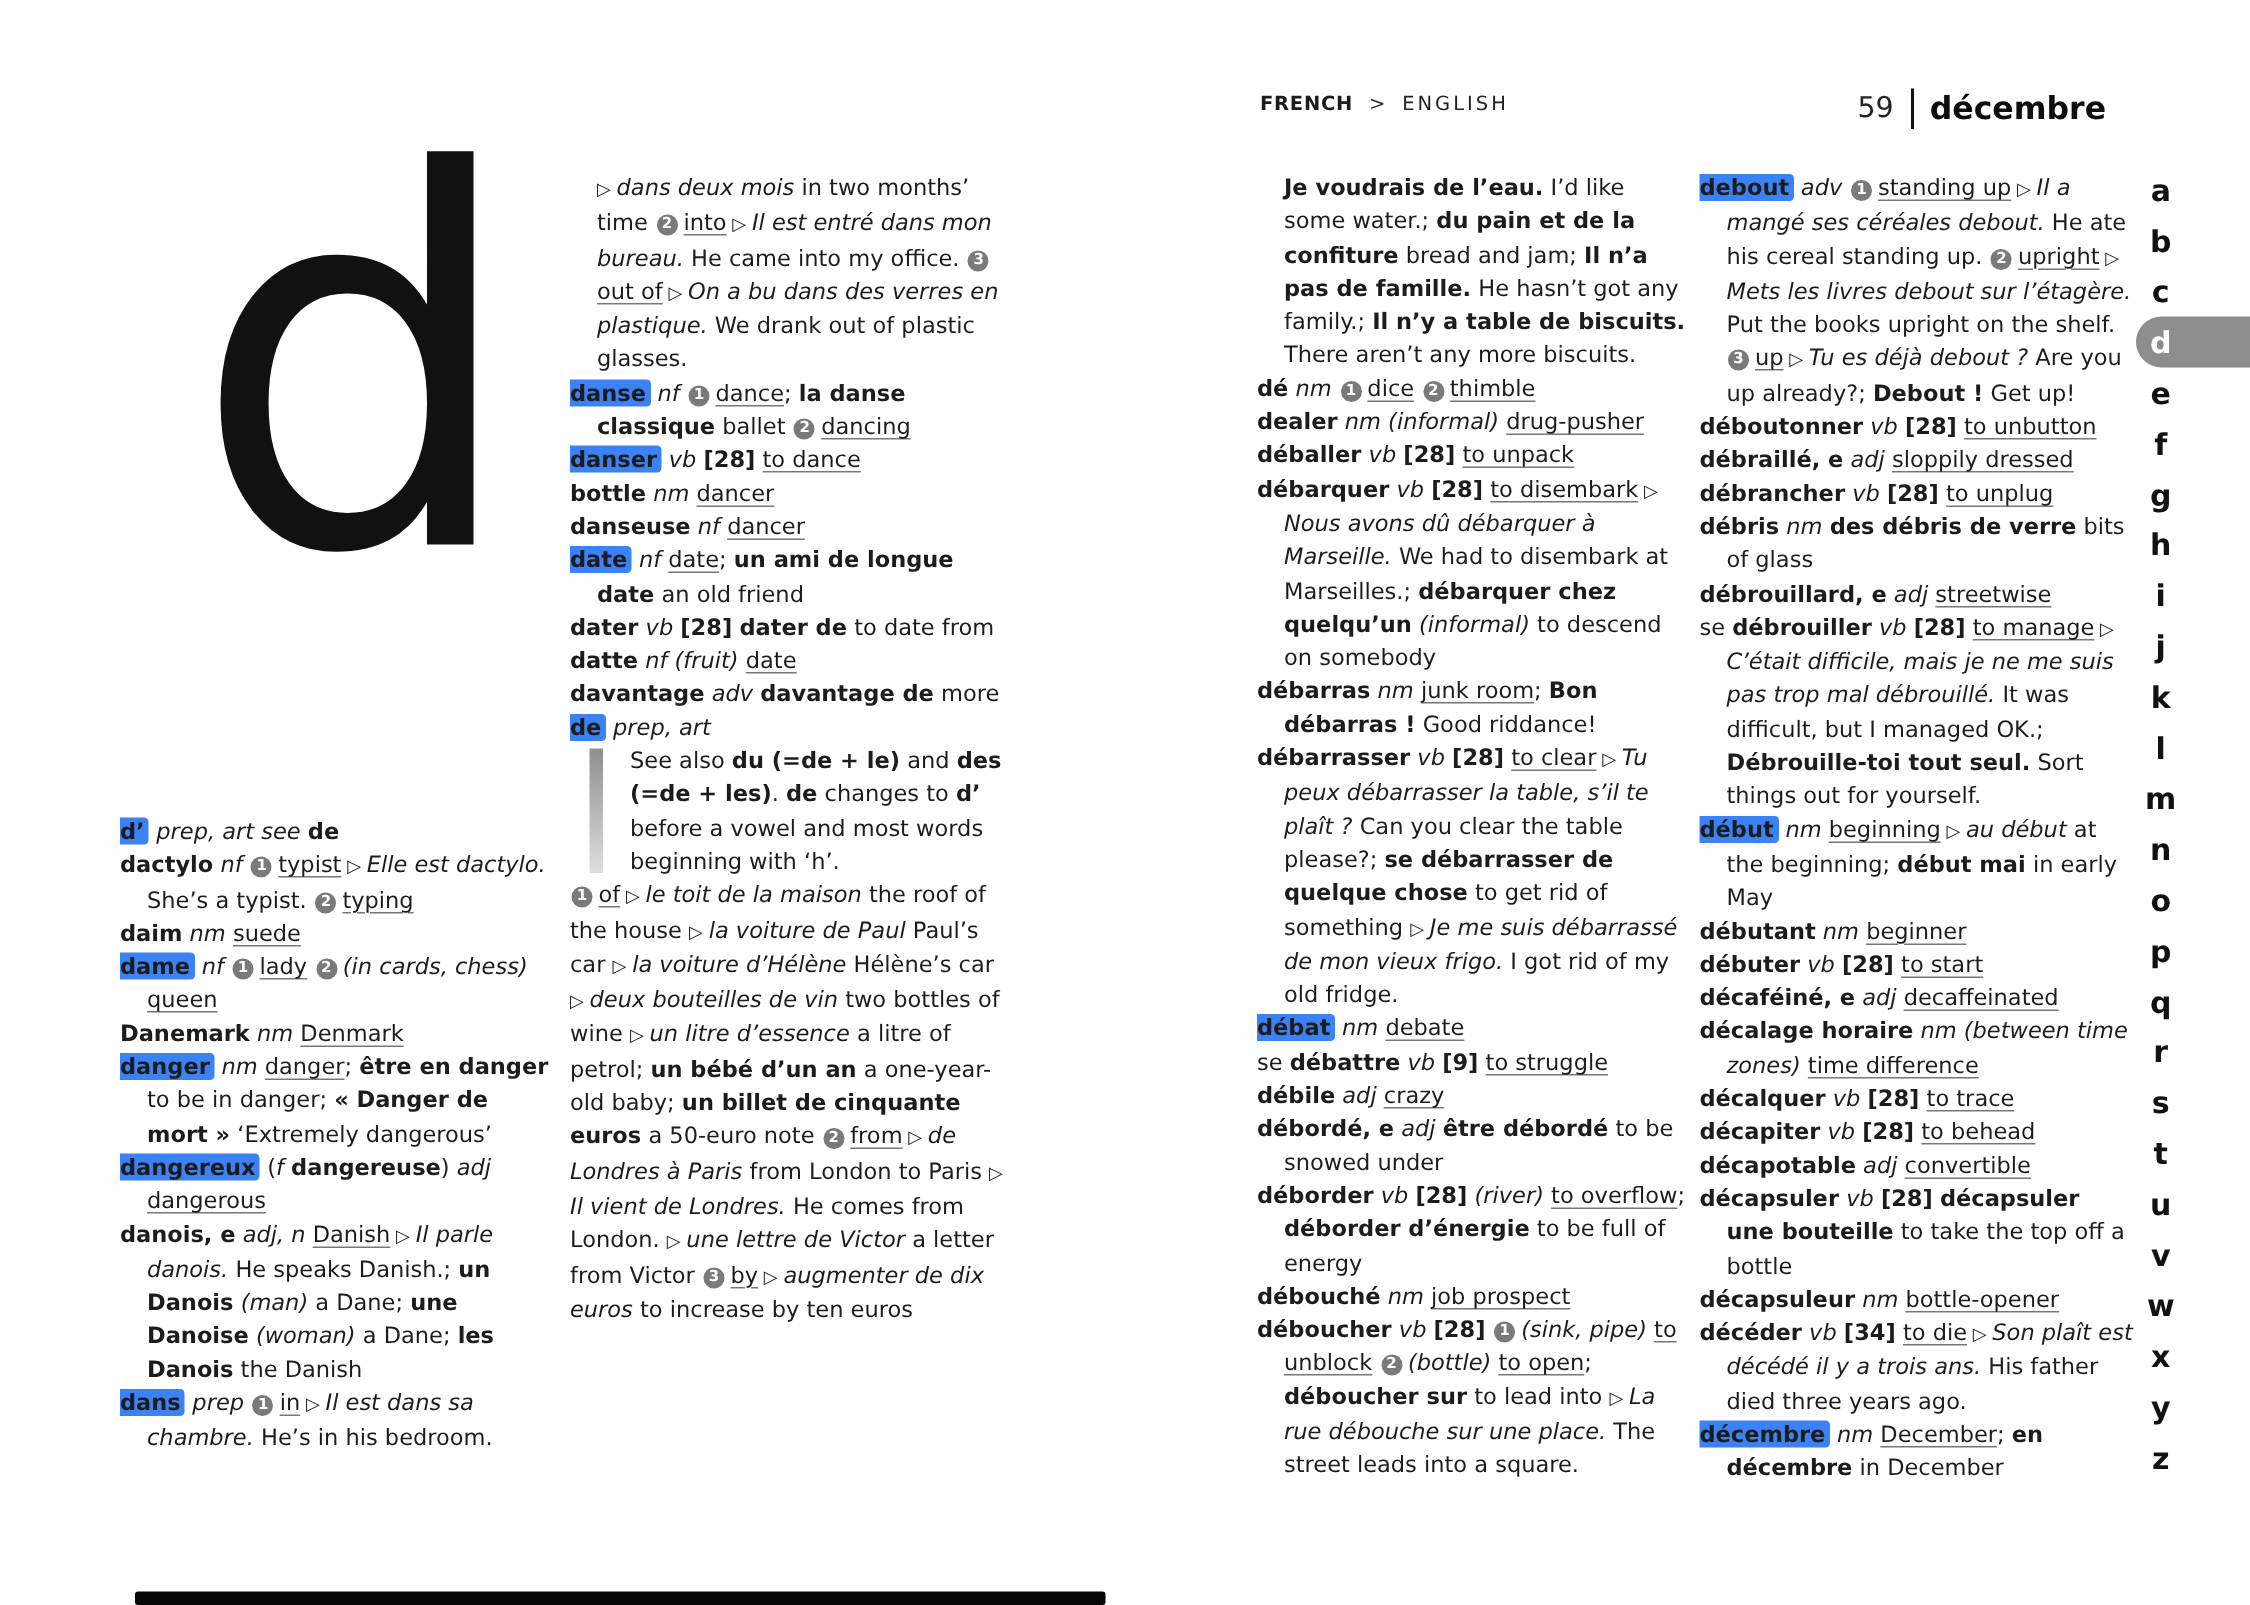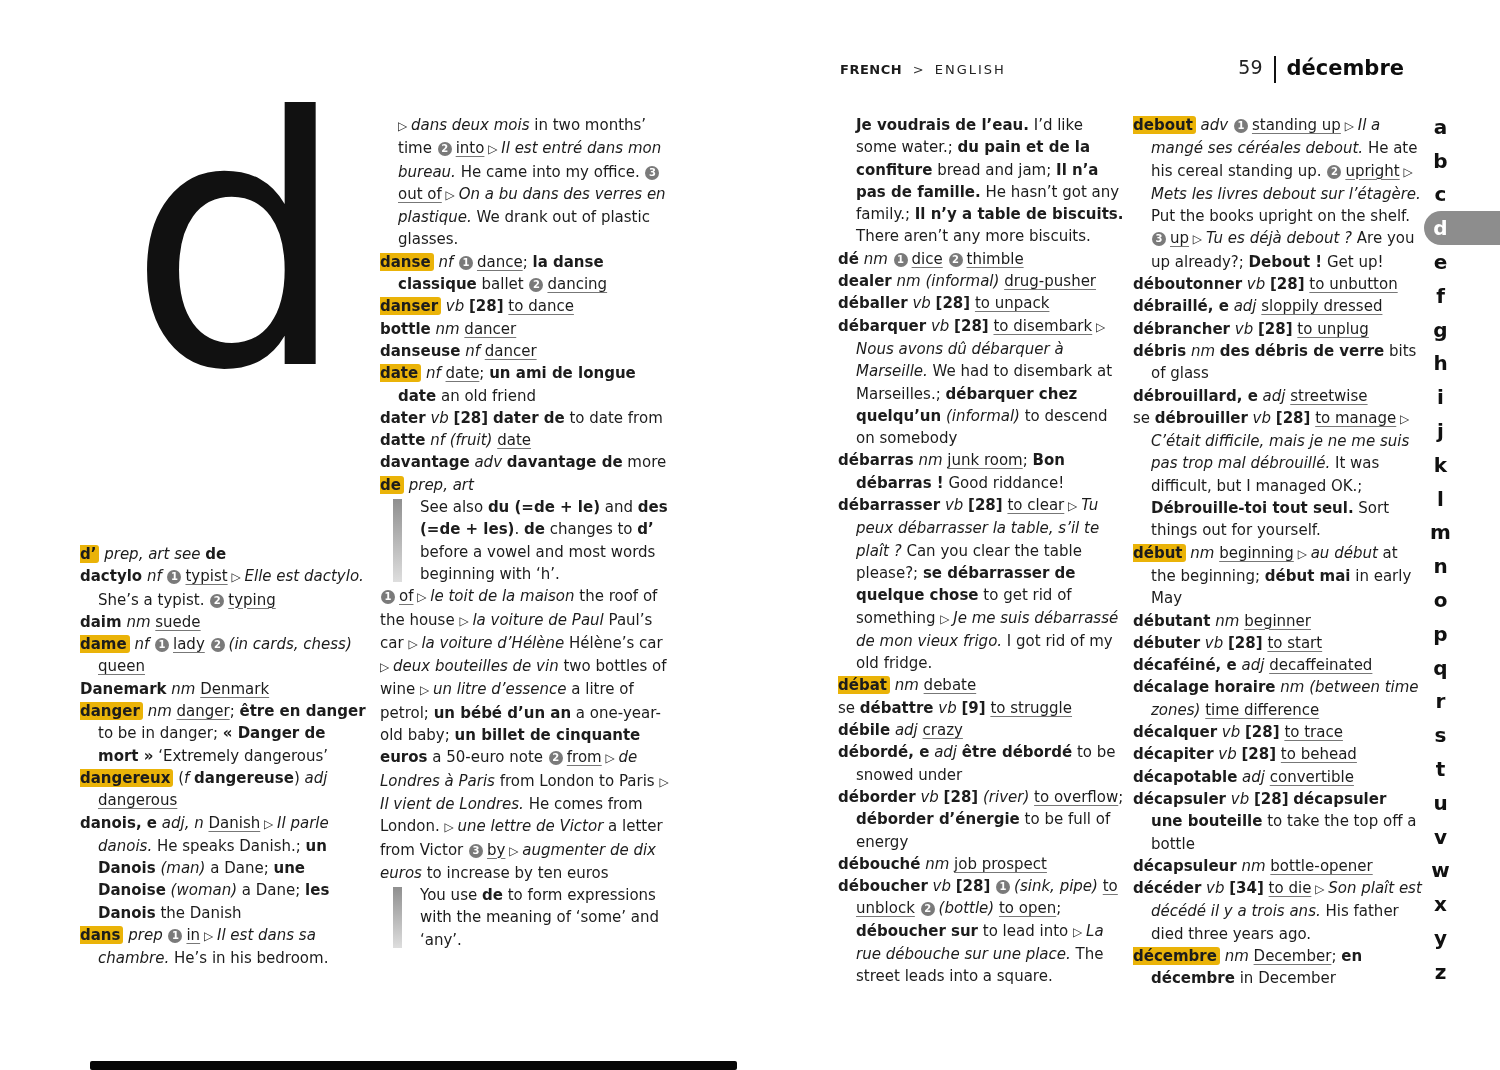--- a/index.html
+++ b/index.html
@@ -5,42 +5,42 @@
   html,body{margin:0;padding:0}
   body{
     width:1500px;height:1070px;background:#ffffff;position:relative;overflow:hidden;
     font-family:"DejaVu Sans",sans-serif;color:#1c1c1c;
   }
   
   .hdr-left{position:absolute;left:840px;top:62px;font-size:13px;letter-spacing:.5px}
   .hdr-left .fr{font-weight:bold}
   .hdr-left .gt{font-weight:normal;color:#333;margin:0 6px}
   .hdr-left .en{font-weight:normal;color:#222;letter-spacing:2px}
-  .hdr-right{position:absolute;top:56px;right:96px;display:flex;height:32px}
+  .hdr-right{position:absolute;top:56px;right:96px;display:flex;align-items:center;height:32px}
   .hdr-right .pg{font-size:19px;color:#222}
   .hdr-right .bar{width:0;border-left:2px solid #111;height:27px;margin:0 11px}
   .hdr-right .gw{font-size:21px;font-weight:bold;color:#0d0d0d}
   
   #bigd{position:absolute;left:128px;top:72px;font-size:345px;line-height:345px;color:#111}
   
   .col{position:absolute;width:290px;font-size:15px;line-height:22.3px;overflow:hidden}
   #col0{left:80px;top:543px;height:462px}
   #col1{left:380px;top:114px;height:896px}
   #col2{left:838px;top:114px;height:896px}
   #col3{left:1133px;top:114px;height:896px}
   .entry{padding-left:18px;text-indent:-18px}
   .cont{padding-left:18px}
   .flush{padding-left:0}
   .note{position:relative;padding-left:40px}
   .note::before{content:"";position:absolute;left:13px;top:3px;bottom:3px;width:9px;
     background:linear-gradient(180deg,#8f8f8f,#dedede)}
   .b{font-weight:bold}
   .i{font-style:italic}
   .u{text-decoration:underline;text-decoration-color:#777;text-decoration-thickness:1px;text-underline-offset:3px}
-  .hl{font-weight:bold;background:#eab308;border-radius:3px;padding:0 3px;margin-left:-3px}
+  .hl{font-weight:bold;background:#3b82f6;border-radius:3px;padding:0 3px;margin-left:-3px}
   .circ{display:inline-block;width:14px;height:14px;line-height:14.5px;border-radius:50%;
     background:#7a7a7a;color:#fff;font-size:10px;font-weight:bold;text-align:center;
     vertical-align:1px;margin:0 4px 0 1px;text-indent:0}
   .tri{font-size:12px;color:#1c1c1c}
   
   #rail{position:absolute;left:1424px;top:110px;width:76px}
   .alpha{height:33.8px;display:flex;align-items:center}
   .alpha span{display:block;width:33px;text-align:center;font-weight:bold;font-size:20px;color:#111}
   .alpha.active{background:#8d8d8d;border-radius:17px 0 0 17px}
   .alpha.active span{color:#fff}
@@ -82,21 +82,20 @@
     <div class="entry"><span class="hl">danser</span><span class="i"> vb </span><span class="b">[28]</span><span> </span><span class="u">to dance</span></div>
     <div class="entry"><span class="b">bottle</span><span class="i"> nm </span><span class="u">dancer</span></div>
     <div class="entry"><span class="b">danseuse</span><span class="i"> nf </span><span class="u">dancer</span></div>
     <div class="entry"><span class="hl">date</span><span class="i"> nf </span><span class="u">date</span><span>; </span><span class="b">un ami de longue date</span><span> an old friend</span></div>
     <div class="entry"><span class="b">dater</span><span class="i"> vb </span><span class="b">[28]</span><span> </span><span class="b">dater de</span><span> to date from</span></div>
     <div class="entry"><span class="b">datte</span><span class="i"> nf (fruit) </span><span class="u">date</span></div>
     <div class="entry"><span class="b">davantage</span><span class="i"> adv </span><span class="b">davantage de</span><span> more</span></div>
     <div class="entry"><span class="hl">de</span><span class="i"> prep, art</span></div>
     <div class="note"><span>See also </span><span class="b">du (=de + le)</span><span> and </span><span class="b">des (=de + les)</span><span>. </span><span class="b">de</span><span> changes to </span><span class="b">d’</span><span> before a vowel and most words beginning with ‘h’.</span></div>
     <div class="flush"><span class="circ">1</span><span class="u">of</span><span class="tri"> ▷ </span><span class="i">le toit de la maison</span><span> the roof of the house </span><span class="tri">▷ </span><span class="i">la voiture de Paul</span><span> Paul’s car </span><span class="tri">▷ </span><span class="i">la voiture d’Hélène</span><span> Hélène’s car </span><span class="tri">▷ </span><span class="i">deux bouteilles de vin</span><span> two bottles of wine </span><span class="tri">▷ </span><span class="i">un litre d’essence</span><span> a litre of petrol; </span><span class="b">un bébé d’un an</span><span> a one-year-old baby; </span><span class="b">un billet de cinquante euros</span><span> a 50-euro note </span><span class="circ">2</span><span class="u">from</span><span class="tri"> ▷ </span><span class="i">de Londres à Paris</span><span> from London to Paris </span><span class="tri">▷ </span><span class="i">Il vient de Londres.</span><span> He comes from London. </span><span class="tri">▷ </span><span class="i">une lettre de Victor</span><span> a letter from Victor </span><span class="circ">3</span><span class="u">by</span><span class="tri"> ▷ </span><span class="i">augmenter de dix euros</span><span> to increase by ten euros</span></div>
-    <div class="note"><span>You use </span><span class="b">de</span><span> to form expressions with the meaning of ‘some’ and ‘any’.</span></div>
   </div>
 <div class="col" id="col2">
     <div class="cont"><span class="b">Je voudrais de l’eau.</span><span> I’d like some water.; </span><span class="b">du pain et de la confiture</span><span> bread and jam; </span><span class="b">Il n’a pas de famille.</span><span> He hasn’t got any family.; </span><span class="b">Il n’y a table de biscuits.</span><span> There aren’t any more biscuits.</span></div>
     <div class="entry"><span class="b">dé</span><span class="i"> nm </span><span class="circ">1</span><span class="u">dice</span><span> </span><span class="circ">2</span><span class="u">thimble</span></div>
     <div class="entry"><span class="b">dealer</span><span class="i"> nm (informal) </span><span class="u">drug-pusher</span></div>
     <div class="entry"><span class="b">déballer</span><span class="i"> vb </span><span class="b">[28]</span><span> </span><span class="u">to unpack</span></div>
     <div class="entry"><span class="b">débarquer</span><span class="i"> vb </span><span class="b">[28]</span><span> </span><span class="u">to disembark</span><span class="tri"> ▷ </span><span class="i">Nous avons dû débarquer à Marseille.</span><span> We had to disembark at Marseilles.; </span><span class="b">débarquer chez quelqu’un</span><span> </span><span class="i">(informal)</span><span> to descend on somebody</span></div>
     <div class="entry"><span class="b">débarras</span><span class="i"> nm </span><span class="u">junk room</span><span>; </span><span class="b">Bon débarras !</span><span> Good riddance!</span></div>
     <div class="entry"><span class="b">débarrasser</span><span class="i"> vb </span><span class="b">[28]</span><span> </span><span class="u">to clear</span><span class="tri"> ▷ </span><span class="i">Tu peux débarrasser la table, s’il te plaît ?</span><span> Can you clear the table please?; </span><span class="b">se débarrasser de quelque chose</span><span> to get rid of something </span><span class="tri">▷ </span><span class="i">Je me suis débarrassé de mon vieux frigo.</span><span> I got rid of my old fridge.</span></div>
     <div class="entry"><span class="hl">débat</span><span class="i"> nm </span><span class="u">debate</span></div>

